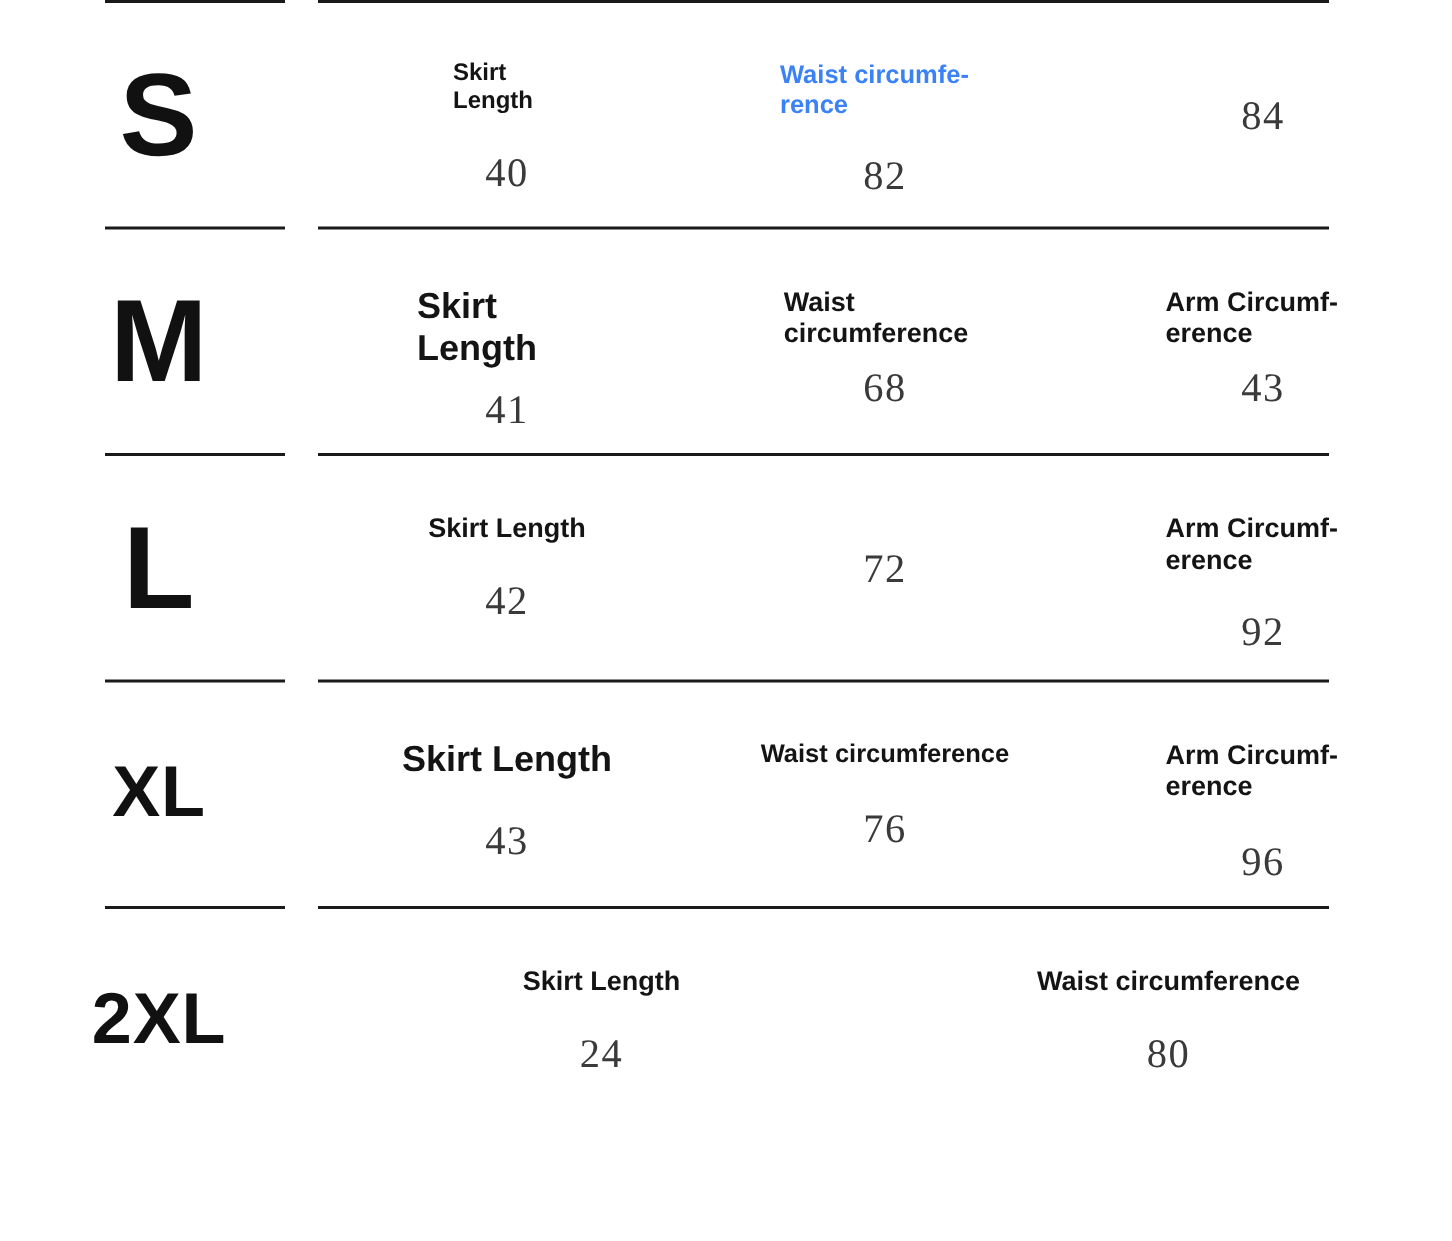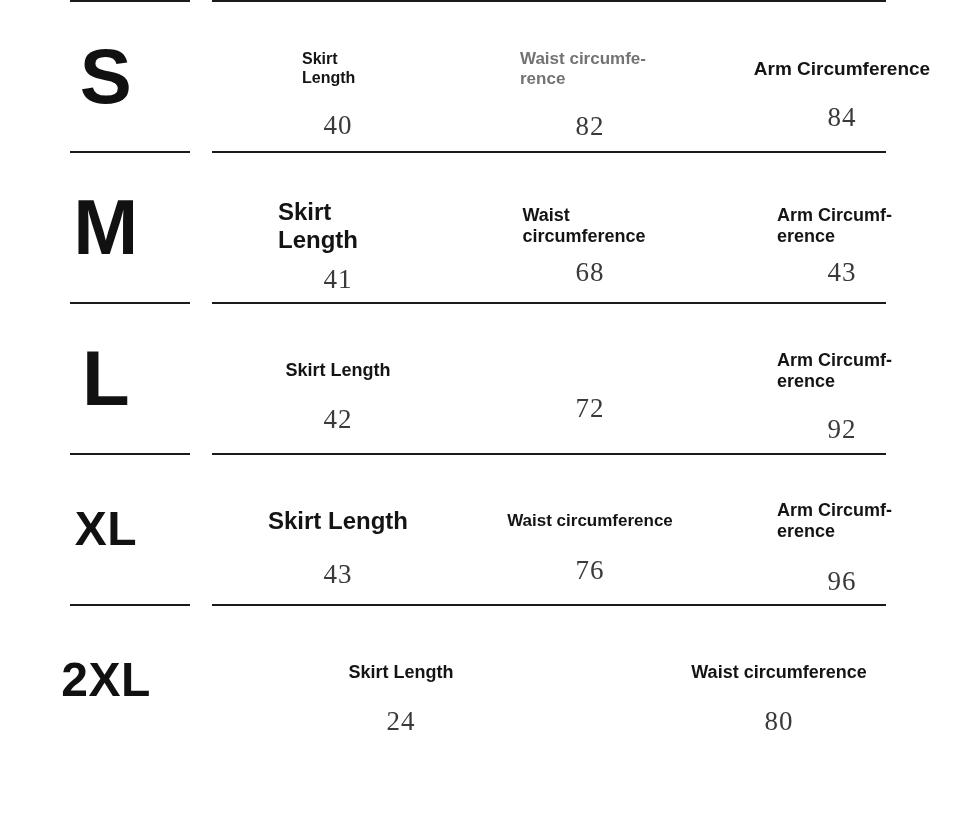--- a/index.html
+++ b/index.html
@@ -65,21 +65,21 @@
     flex: 1 1 auto;
     display: flex;
     align-items: stretch;
   }
 
   .measure {
     flex: 1 1 33.333%;
     display: flex;
     flex-direction: column;
     align-items: center;
-    justify-content: center;
+    justify-content: flex-start;
     padding-top: 40px;
     box-sizing: border-box;
   }
 
   .measure-label {
     font-weight: 700;
     color: #141414;
     text-align: center;
     line-height: 1.18;
     max-width: 200px;
@@ -88,21 +88,21 @@
     margin-top: 16px;
     font-family: "Liberation Serif", serif;
     font-size: 27px;
     color: #3a3a3a;
     letter-spacing: 1px;
   }
 
   
   .r1 .measure-label { font-size: 16px; }
   .r1 .m1 .measure-label { width: 72px; text-align: left; }
-  .r1 .m2 .measure-label { font-size: 17px; color: #737373; width: 140px; text-align: left; }
+  .r1 .m2 .measure-label { font-size: 17px; color: #3b82f6; width: 140px; text-align: left; }
   .r1 .m3 .measure-label { font-size: 19px; }
   .r1 .measure-value { margin-top: 22px; }
 
   .r2 .measure-label { font-size: 18px; }
   .r2 .m1 .measure-label { font-size: 24px; width: 120px; text-align: left; }
   .r2 .m2 .measure-label { font-size: 18px; width: 135px; text-align: left; }
   .r2 .m3 .measure-label { font-size: 18px; width: 130px; text-align: left; }
   .r2 .measure-value { margin-top: 10px; }
 
   .r3 .measure-label { font-size: 18px; }
@@ -133,21 +133,20 @@
     <div class="measures">
       <div class="measure m1">
         <div class="measure-label">Skirt Length</div>
         <div class="measure-value">40</div>
       </div>
       <div class="measure m2">
         <div class="measure-label">Waist circumfe-rence</div>
         <div class="measure-value">82</div>
       </div>
       <div class="measure m3">
-        <div class="measure-label">Arm Circumference</div>
         <div class="measure-value">84</div>
       </div>
     </div>
   </div>
 
   <div class="chart-row r2">
     <div class="rule-left" style="top:0;"></div>
     <div class="rule-right" style="top:0;"></div>
     <div class="size-cell">
       <span class="size-text">M</span>

